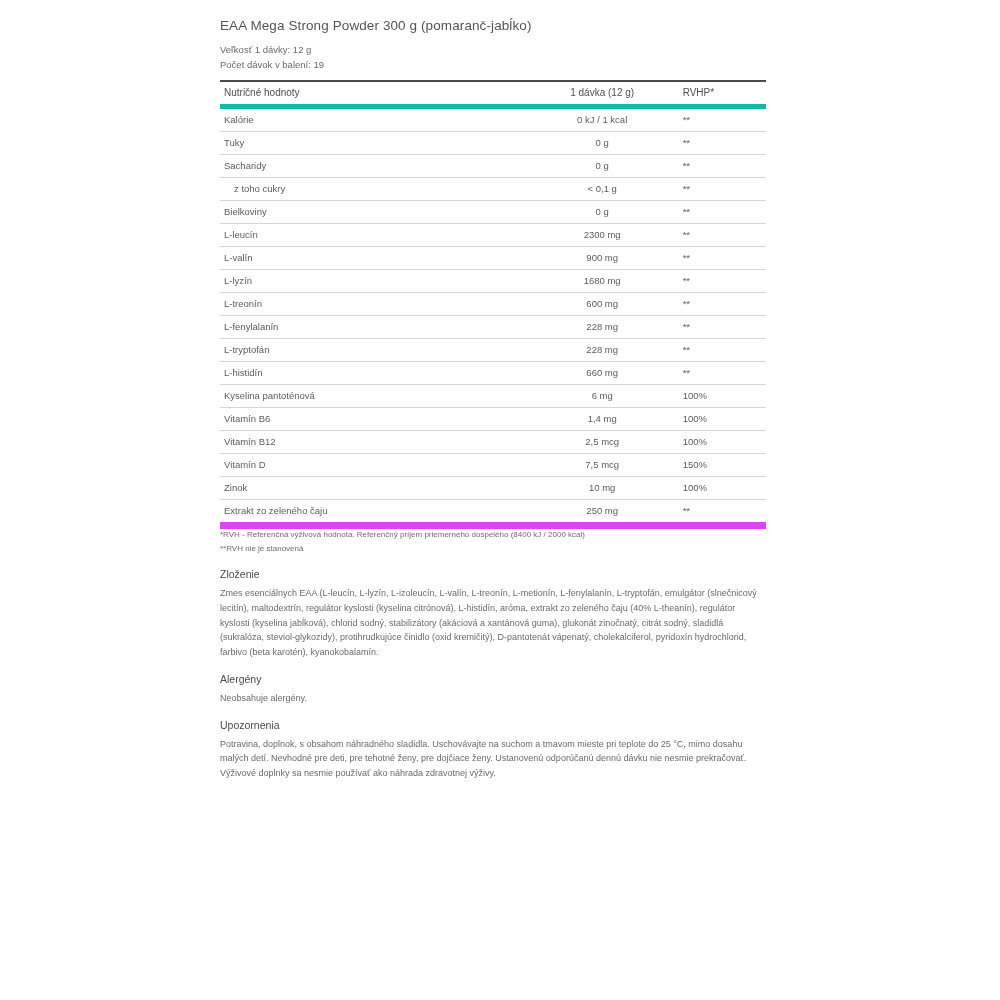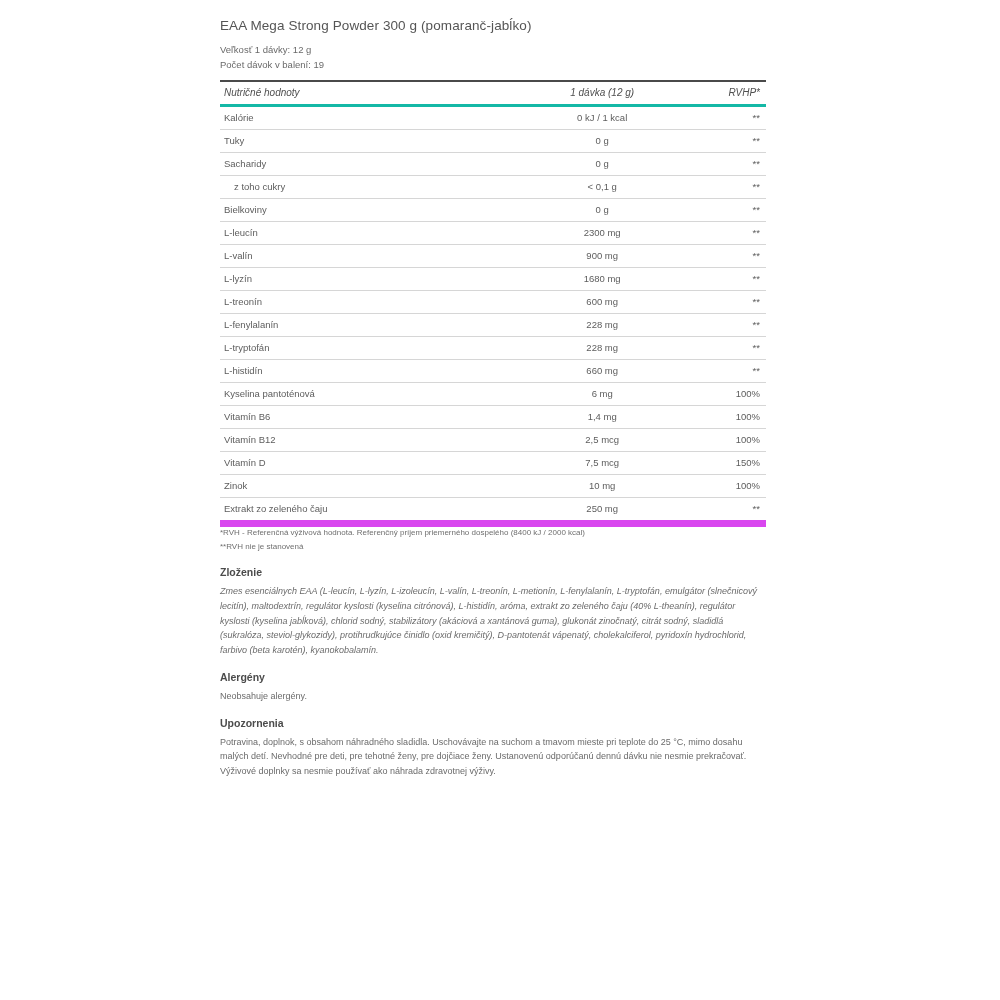--- a/index.html
+++ b/index.html
@@ -48,38 +48,37 @@
   }
   table.nutri th,
   table.nutri td {
     border-bottom: 1px solid #d6d6d6;
     padding: 5.5px 4px 5.5px 4px;
     font-weight: normal;
     vertical-align: middle;
   }
   table.nutri thead th {
     border-top: 2px solid #4a4a4a;
-    border-bottom: 3px solid #14b8a6;
+    border-bottom: 5px solid #14b8a6;
     font-size: 10px;
     color: #4f4f4f;
-    font-style: italic;
   }
   table.nutri tbody tr:last-child td {
     border-bottom: 7px solid #d946ef;
   }
   .c-name {
     text-align: left;
     width: 56%;
   }
   .c-dose {
     text-align: center;
     width: 28%;
   }
   .c-rhp {
-    text-align: right;
+    text-align: left;
     width: 16%;
     padding-right: 6px !important;
   }
   .indent {
     padding-left: 14px !important;
   }
   .footnotes {
     font-size: 8px;
     color: #6f6f6f;
     line-height: 1.5;
@@ -87,32 +86,31 @@
   .footnotes div {
     margin-bottom: 2px;
   }
   .sect {
     margin-top: 13px;
   }
   .sect h3 {
     font-size: 10.5px;
     color: #4b4b4b;
     margin: 12px 0 6px 0;
-    font-weight: bold;
+    font-weight: normal;
   }
   .sect p {
     margin: 0;
     font-size: 9px;
     color: #6b6b6b;
     line-height: 1.62;
     text-align: left;
   }
   .sect.ingredients p {
     line-height: 1.66;
-    font-style: italic;
   }
 </style>
 </head>
 <body>
 
 <div class="page">
   <div class="label">
 
     <div class="title">EAA Mega Strong Powder 300 g (pomaranč-jabĺko)</div>
 

